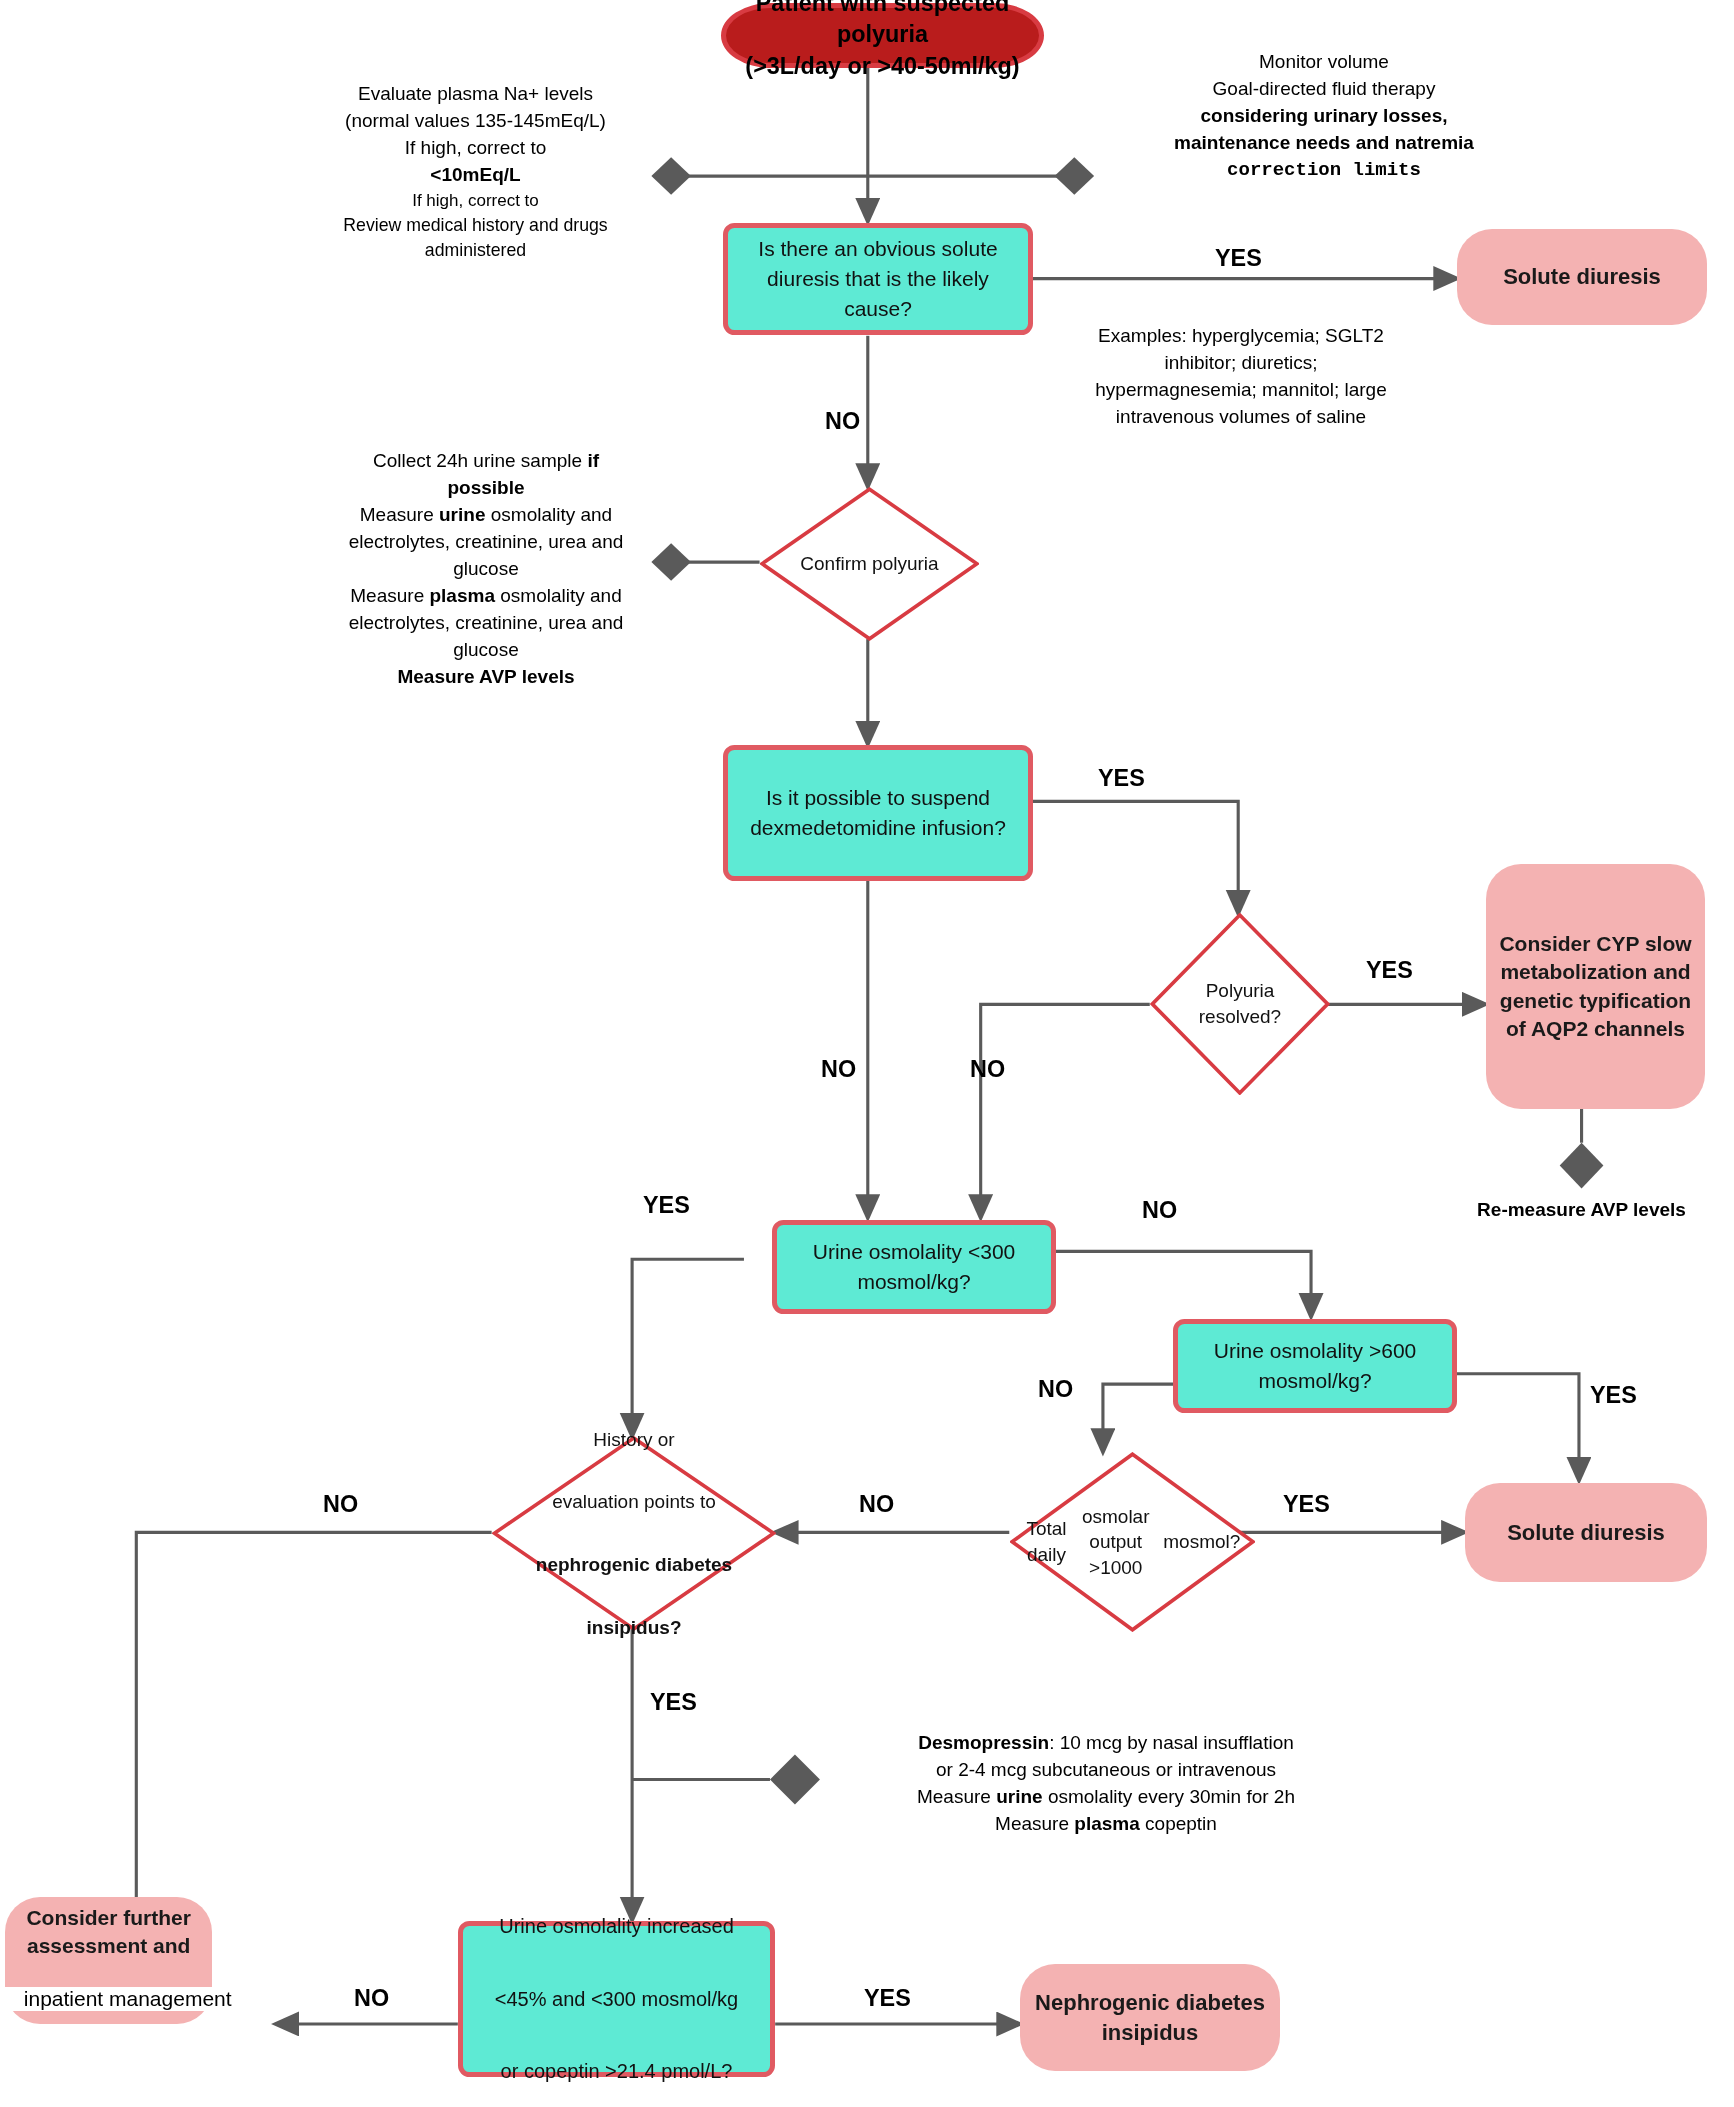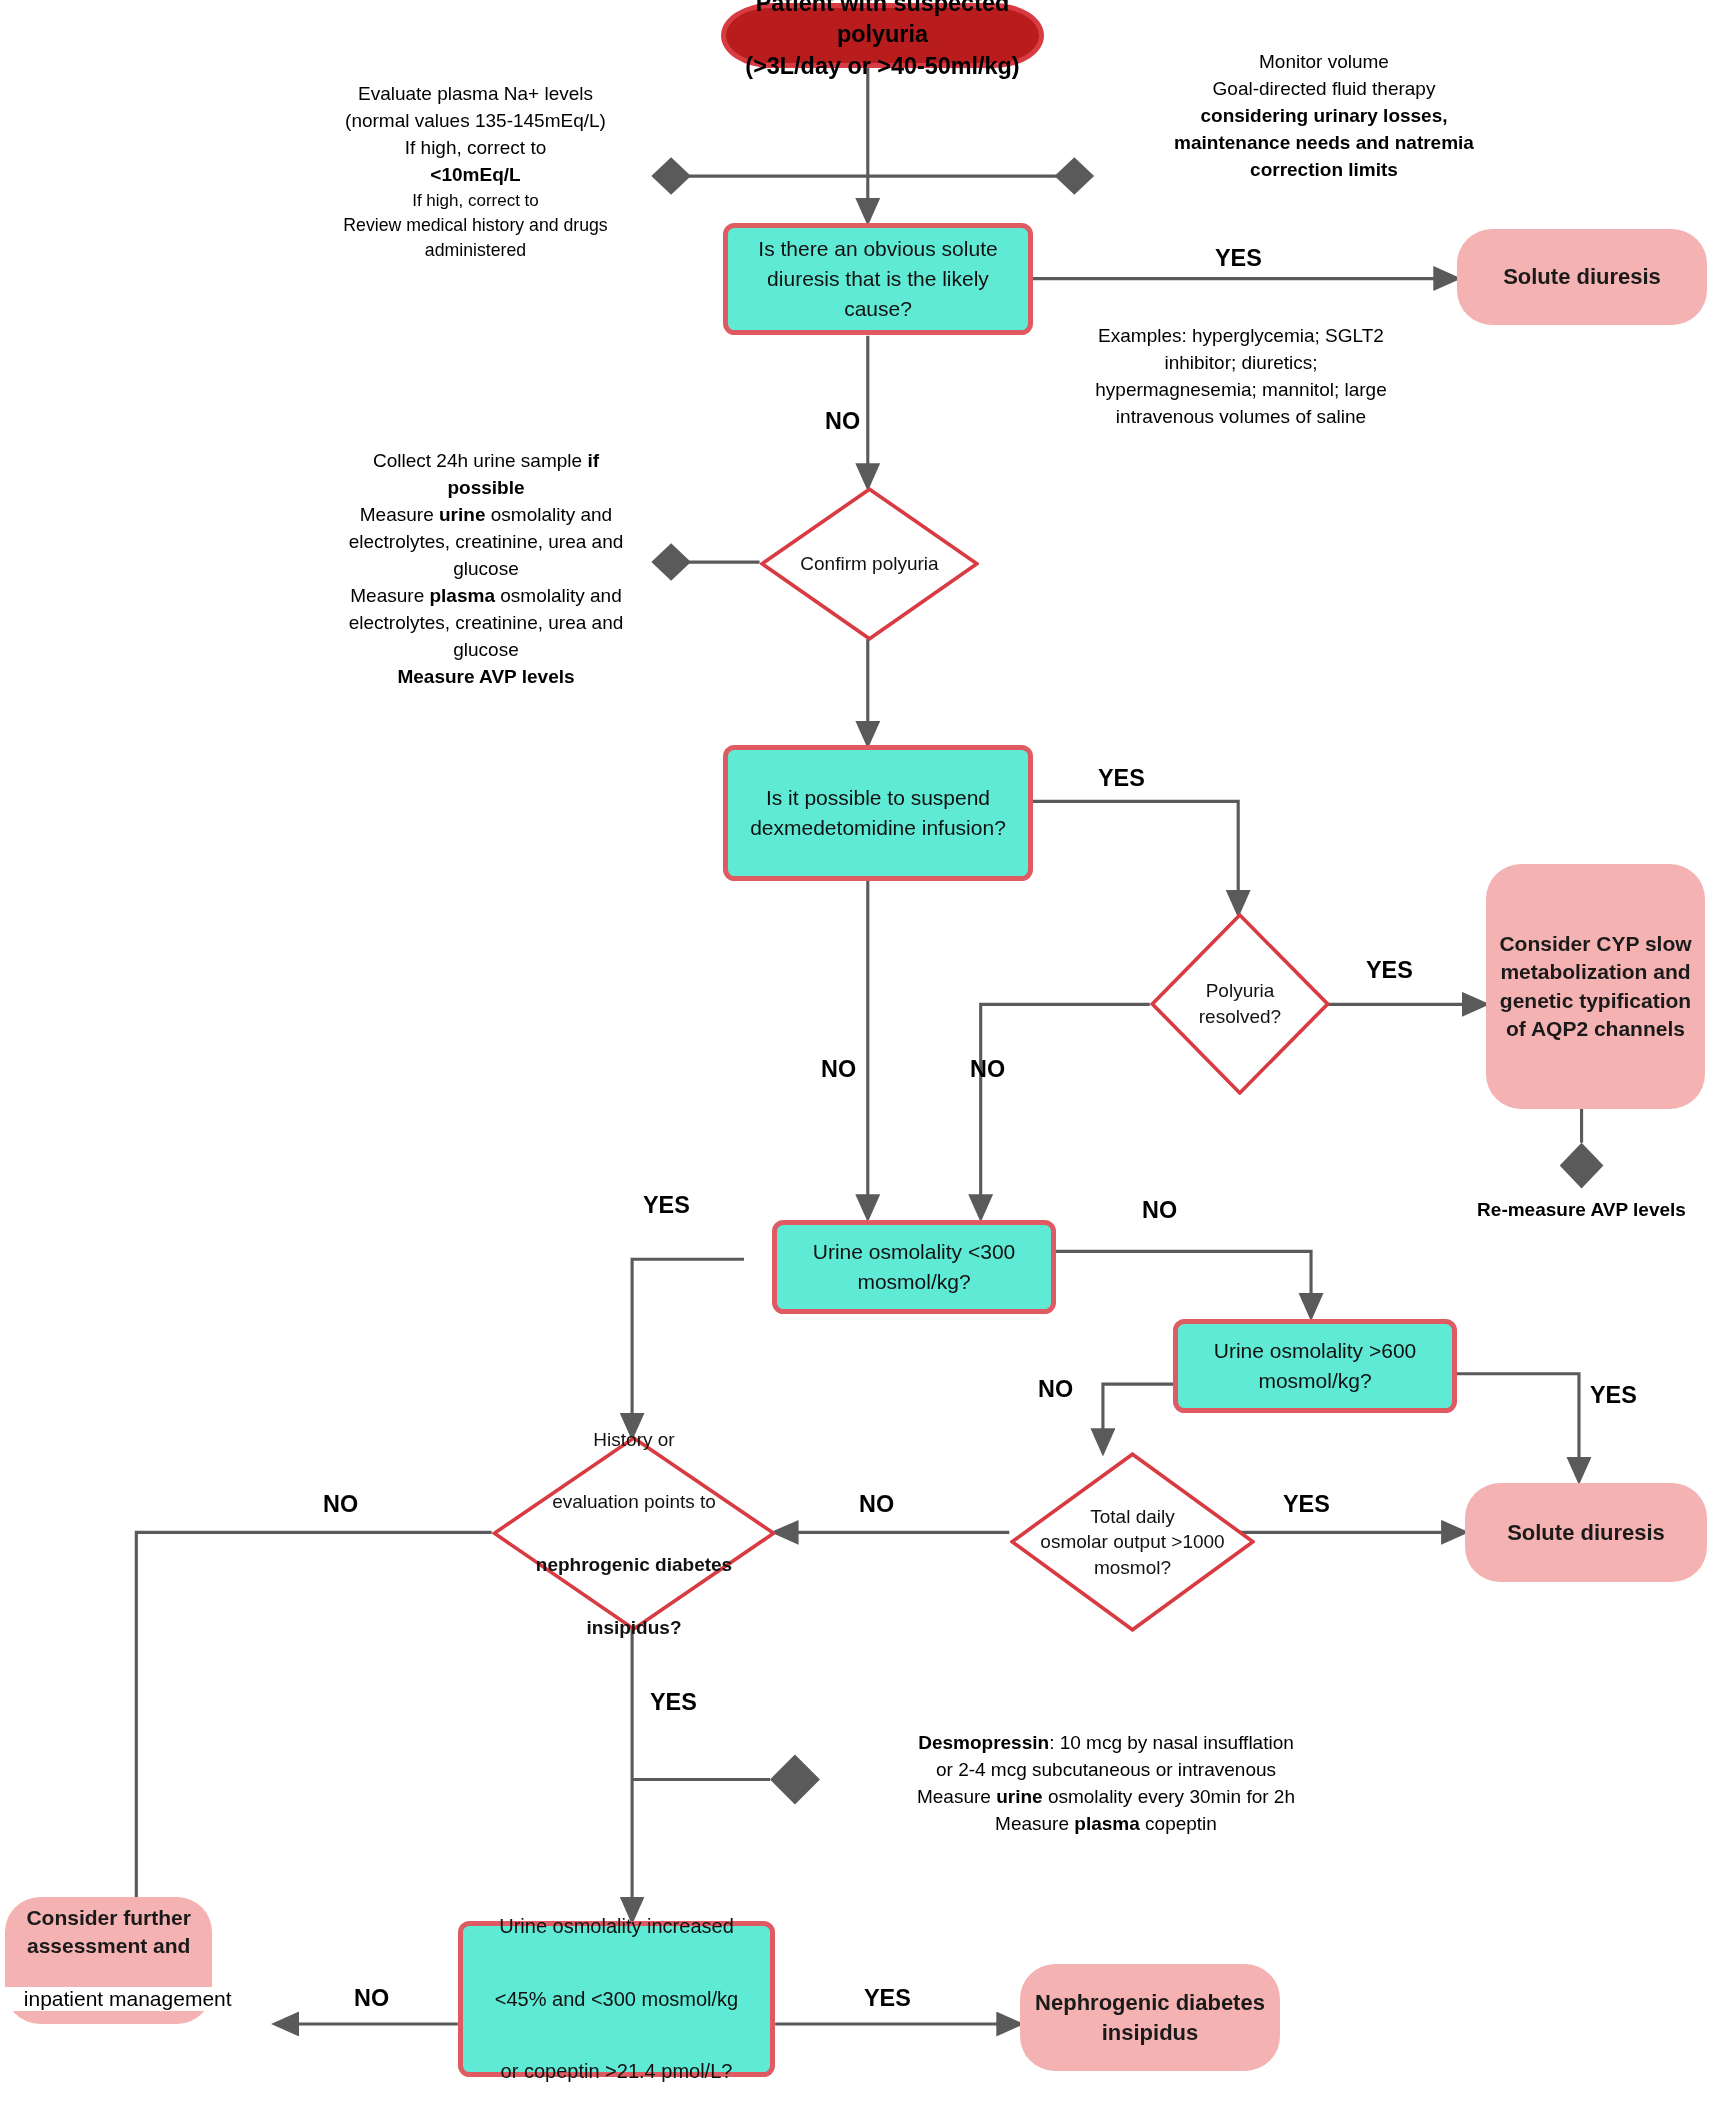--- a/index.html
+++ b/index.html
@@ -135,21 +135,21 @@
     <div style="font-size:17px;">If high, correct to</div>
     <div style="font-size:17.7px;">Review medical history and drugs</div>
     <div style="font-size:17.7px;">administered</div>
   </div>
 
   <div class="note" style="left:1142px;top:49px;width:364px;">
     <div>Monitor volume</div>
     <div>Goal-directed fluid therapy</div>
     <div style="font-weight:bold;">considering urinary losses,</div>
     <div style="font-weight:bold;">maintenance needs and natremia</div>
-    <div style="font-weight:bold;">correction limits</div>
+    <div style="font-weight:bold;font-family:Liberation Mono, monospace;">correction limits</div>
   </div>
 
   <div class="note" style="left:1059px;top:323px;width:364px;">
     <div>Examples: hyperglycemia; SGLT2</div>
     <div>inhibitor;  diuretics;</div>
     <div>hypermagnesemia; mannitol; large</div>
     <div>intravenous volumes of saline</div>
   </div>
 
   <div class="note" style="left:304px;top:448px;width:364px;">
@@ -231,21 +231,21 @@
       <div>evaluation points to</div>
       <div style="font-weight:bold;">nephrogenic diabetes</div>
       <div style="font-weight:bold;">insipidus?</div>
     </div>
   </div>
 
   <div class="diamond" style="left:1010px;top:1452px;width:245px;height:180px;">
     <svg width="245" height="180" viewBox="0 0 470 345">
       <polygon points="235,4 466,172 235,341 4,172" fill="#ffffff" stroke="#d83b42" stroke-width="7"></polygon>
     </svg>
-    <div class="dtext" style="flex-direction:column;padding:0 6%;">
+    <div class="dtext" style="flex-direction:row;padding:0 6%;">
       <div>Total daily</div>
       <div>osmolar output &gt;1000</div>
       <div>mosmol?</div>
     </div>
   </div>
 
   <div class="node terminator" style="left:1465px;top:1483px;width:242px;height:99px;">
     <span>Solute diuresis</span>
   </div>
 

